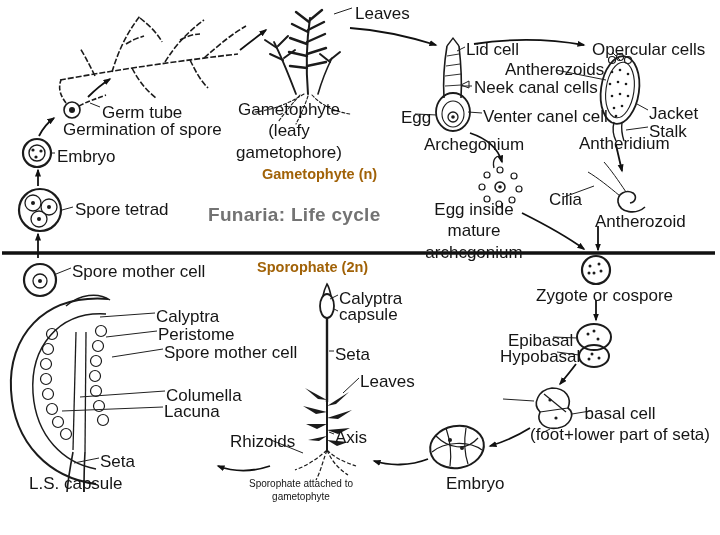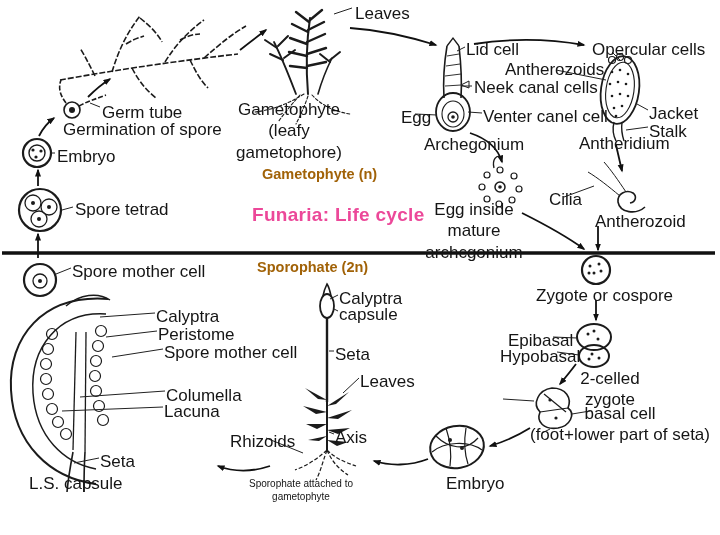--- a/index.html
+++ b/index.html
@@ -318,39 +318,37 @@
 (leafy gametophore)</div>
   <div class="lbl" style="left:401px;top:107px">Egg</div>
   <div class="lbl" style="left:483px;top:106px">Venter canel cell</div>
   <div class="lbl" style="left:649px;top:103px">Jacket</div>
   <div class="lbl" style="left:649px;top:121px">Stalk</div>
   <div class="lbl" style="left:57px;top:146px">Embryo</div>
   <div class="lbl" style="left:424px;top:134px">Archegonium</div>
   <div class="lbl" style="left:579px;top:133px">Antheridium</div>
   <div class="sec" style="left:262px;top:166px">Gametophyte (n)</div>
   <div class="lbl" style="left:75px;top:199px">Spore tetrad</div>
-  <div class="title" style="left: 208px; top: 204px; color: #ec4899; margin-left: 44px;">Funaria: Life cycle</div>
+  <div class="title" style="left: 208px; top: 204px; color: #737373;">Funaria: Life cycle</div>
   <div class="lbl" style="left:549px;top:189px">Cilia</div>
   <div class="lbl c" style="left:418px;top:199px;width:112px">Egg inside mature
 archcgonium</div>
   <div class="lbl" style="left:595px;top:211px">Antherozoid</div>
   <div class="lbl" style="left:72px;top:261px">Spore mother cell</div>
   <div class="sec" style="left:257px;top:259px">Sporophate (2n)</div>
   <div class="lbl" style="left:536px;top:285px">Zygote or cospore</div>
   <div class="lbl" style="left:156px;top:306px">Calyptra</div>
   <div class="lbl" style="left:339px;top:288px">Calyptra</div>
   <div class="lbl" style="left:339px;top:304px">capsule</div>
   <div class="lbl" style="left:158px;top:324px">Peristome</div>
   <div class="lbl" style="left:164px;top:342px">Spore mother cell</div>
   <div class="lbl" style="left:508px;top:330px">Epibasal</div>
   <div class="lbl" style="left:500px;top:346px">Hypobasal</div>
   <div class="lbl" style="left:335px;top:344px">Seta</div>
   <div class="lbl" style="left:360px;top:371px">Leaves</div>
-  <div class="lbl c" style="left:580px;top:368px;width:60px">2-celled
-zygote</div>
   <div class="lbl" style="left:166px;top:385px">Columella</div>
   <div class="lbl" style="left:164px;top:401px">Lacuna</div>
   <div class="lbl c" style="left:520px;top:403px;width:200px">basal cell
 (foot+lower part of seta)</div>
   <div class="lbl" style="left:230px;top:431px">Rhizoids</div>
   <div class="lbl" style="left:335px;top:427px">Axis</div>
   <div class="lbl" style="left:100px;top:451px">Seta</div>
   <div class="lbl" style="left:446px;top:473px">Embryo</div>
   <div class="lbl" style="left:29px;top:473px">L.S. capsule</div>
   <div class="lbl c b small" style="left:212px;top:478px;width:178px">Sporophate attached to

